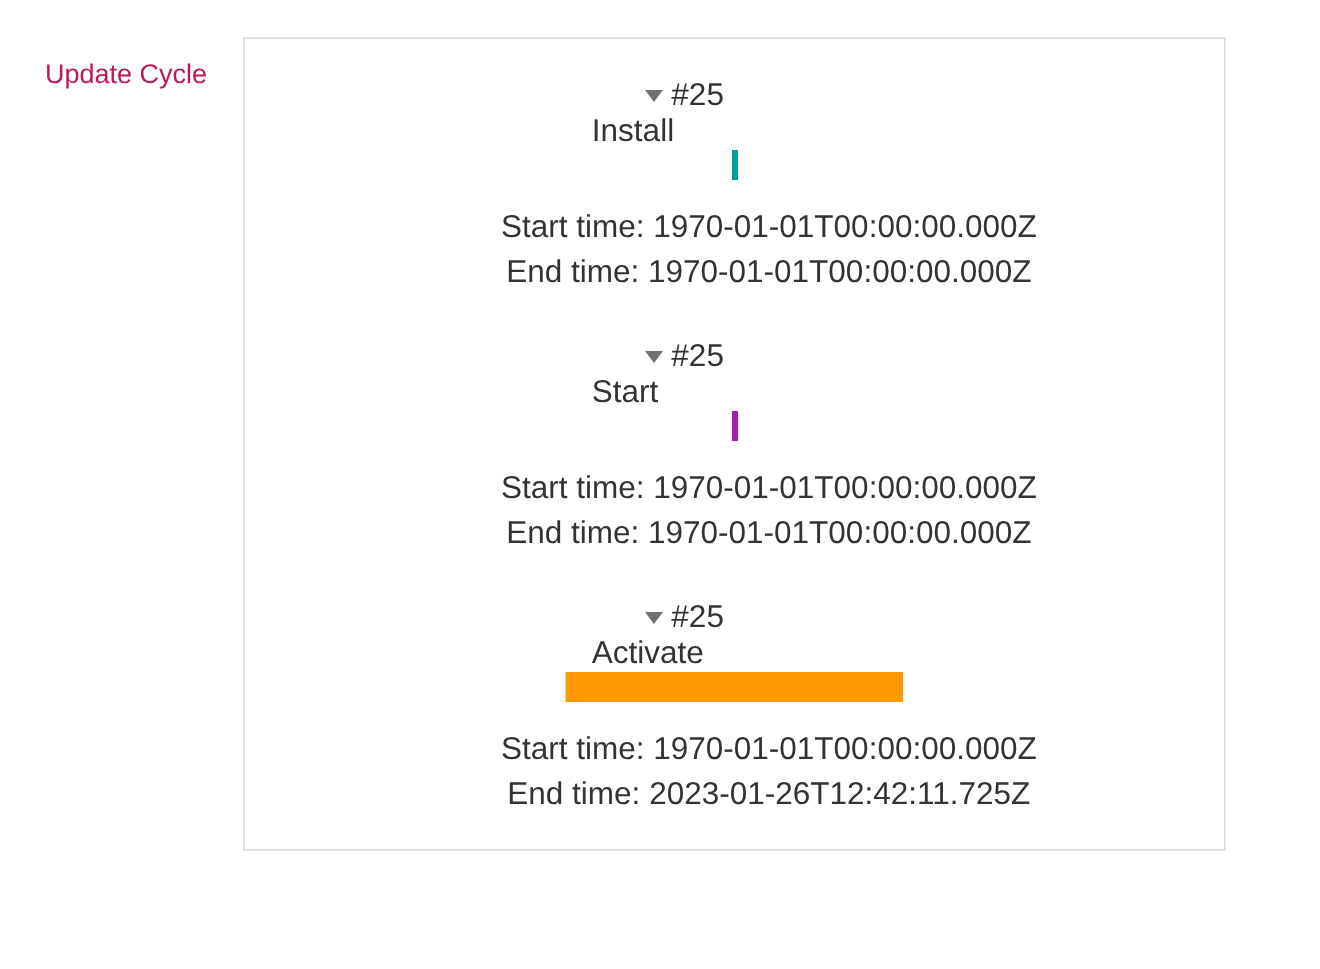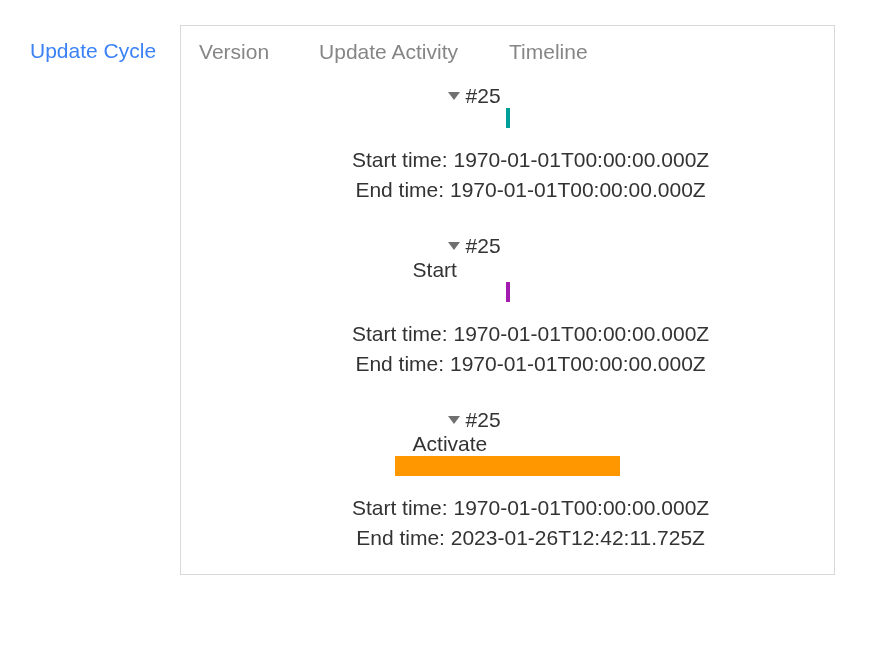--- a/index.html
+++ b/index.html
@@ -9,22 +9,22 @@
       color: #333;
       background: #fff;
       padding: 25px 30px;
     }
     .container {
       display: flex;
       align-items: flex-start;
       gap: 24px;
     }
     .section-label {
-      color: #3b82f6;
-      font-size: 21px;
+      color: #be185d;
+      font-size: 18px;
       padding-top: 14px;
       white-space: nowrap;
     }
     .panel {
       border: 1px solid #d9d9d9;
       padding: 14px 18px 10px 18px;
       width: 655px;
     }
     .header-row {
       display: flex;
@@ -86,32 +86,28 @@
       margin-top: 6px;
     }
   </style>
 </head>
 <body>
 
 <div class="container">
   <div class="section-label">Update Cycle</div>
 
   <div class="panel">
-    <div class="header-row">
-      <div class="col-version">Version</div>
-      <div class="col-activity">Update Activity</div>
-      <div class="col-timeline">Timeline</div>
-    </div>
 
     <div class="group">
       <div class="row-main">
         <div class="version-cell">
           <span class="caret"></span>
           <span class="version-text">#25</span>
         </div>
+        <div class="activity-cell">Install</div>
         <div class="timeline-cell">
           <div class="timeline-bar" style="background:#00a09a;width:4px;height:20px;"></div>
         </div>
       </div>
       <div class="row-detail">
         <div class="detail-line">
           <span>Start time:</span>
           <span>1970-01-01T00:00:00.000Z</span>
         </div>
         <div class="detail-line">

